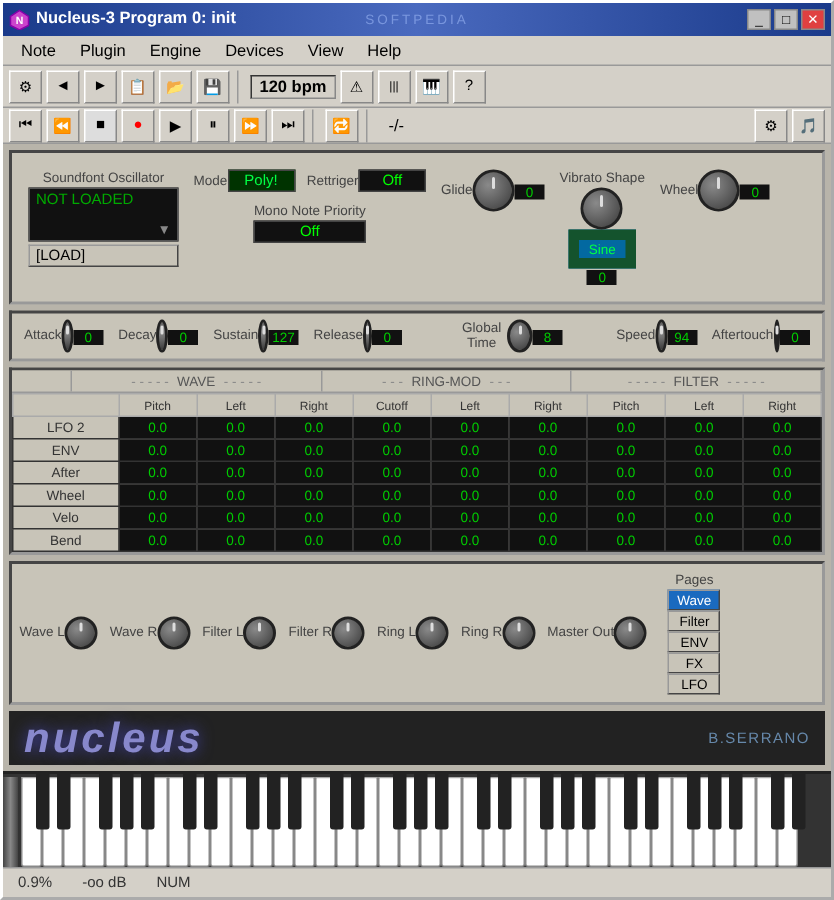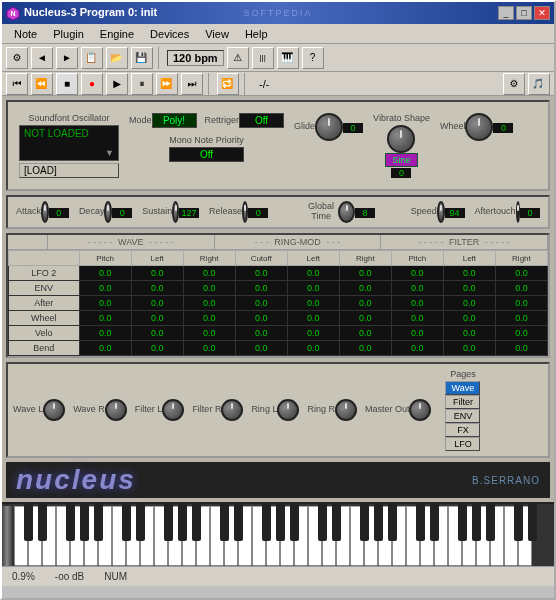--- a/index.html
+++ b/index.html
@@ -400,25 +400,25 @@
       border: 2px outset #fff;
       position: relative;
     }
 
     .vibrato-box {
       display: flex;
       flex-direction: column;
       align-items: center;
     }
     .vibrato-shape {
-      background: #a21caf;
+      background: #0369a1;
       color: #00ff44;
       font-size: 9px;
       padding: 1px 6px;
-      border: 1px solid #14532d;
+      border: 7px solid #14532d;
       min-width: 30px;
       text-align: left;
     }
   </style>
 </head>
 <body>
 
 <div id="outer-wrapper">
 
   <div id="title-bar">

